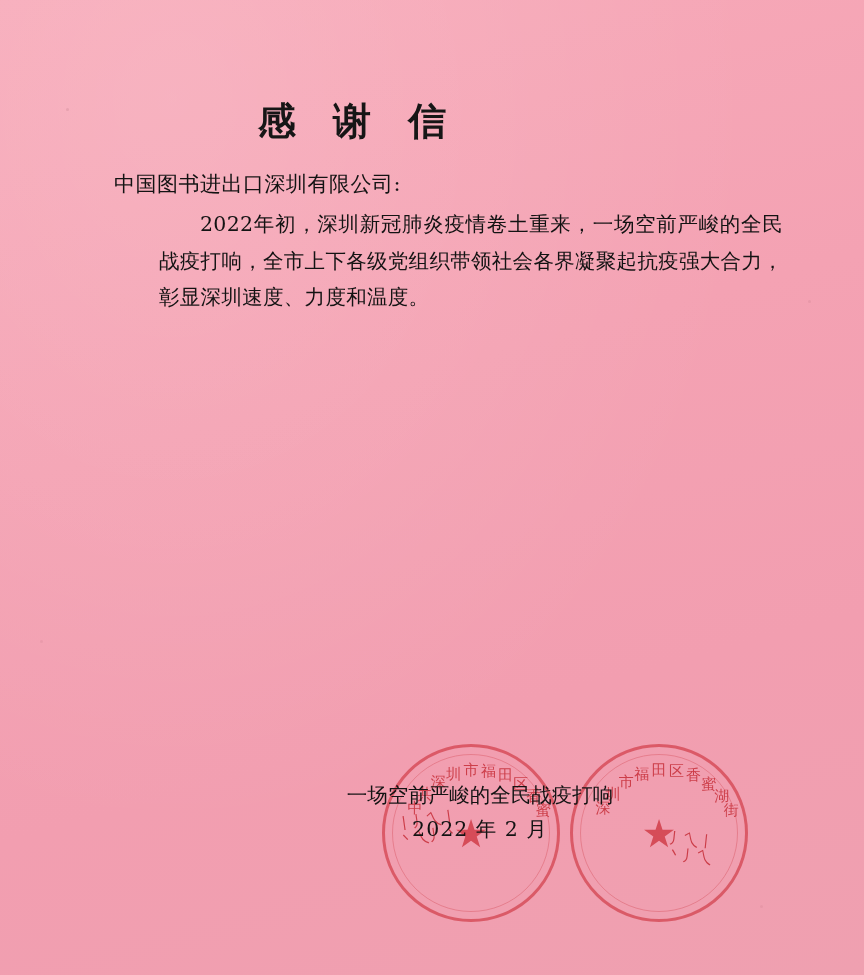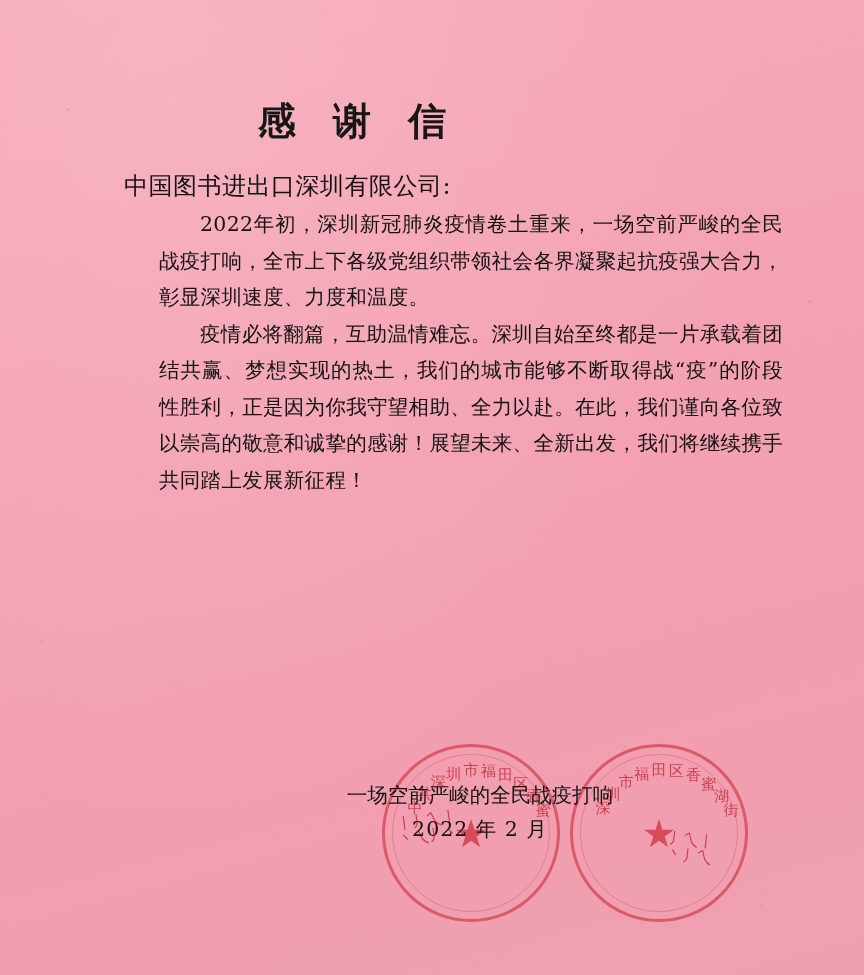--- a/index.html
+++ b/index.html
@@ -39,22 +39,22 @@
     font-size: 38px;
     font-weight: bold;
     letter-spacing: 12px;
     color: #161616;
     text-indent: 12px;
     font-family: "DejaVu Serif", "Liberation Serif", serif;
   }
   .salutation {
     position: absolute;
     top: 170px;
-    left: 124px;
-    font-size: 24px;
+    left: 114px;
+    font-size: 21px;
     color: #131313;
     letter-spacing: 0.5px;
   }
   .body-text {
     position: absolute;
     top: 206px;
     left: 123px;
     width: 624px;
     font-size: 20.5px;
     line-height: 36.5px;
@@ -147,21 +147,20 @@
   <div class="speckle" style="left:808px; top:300px; opacity:.35;"></div>
   <div class="speckle" style="left:40px;  top:640px; opacity:.3;"></div>
   <div class="speckle" style="left:760px; top:905px; opacity:.3;"></div>
 
   <div class="title">感 谢 信</div>
 
   <div class="salutation">中国图书进出口深圳有限公司:</div>
 
   <div class="body-text">
     <p>2022年初，深圳新冠肺炎疫情卷土重来，一场空前严峻的全民战疫打响，全市上下各级党组织带领社会各界凝聚起抗疫强大合力，彰显深圳速度、力度和温度。</p>
-    <p>疫情必将翻篇，互助温情难忘。深圳自始至终都是一片承载着团结共赢、梦想实现的热土，我们的城市能够不断取得战“疫”的阶段性胜利，正是因为你我守望相助、全力以赴。在此，我们谨向各位致以崇高的敬意和诚挚的感谢！展望未来、全新出发，我们将继续携手共同踏上发展新征程！</p>
   </div>
 
   <div class="seal seal-left">
     <div class="rim"></div>
     <div class="arc-text">
       <span style="transform: rotate(-62deg) translate(0,-72px) rotate(62deg);">中</span>
       <span style="transform: rotate(-48deg) translate(0,-72px) rotate(48deg);">共</span>
       <span style="transform: rotate(-34deg) translate(0,-72px) rotate(34deg);">深</span>
       <span style="transform: rotate(-20deg) translate(0,-72px) rotate(20deg);">圳</span>
       <span style="transform: rotate(-6deg)  translate(0,-72px) rotate(6deg);">市</span>

